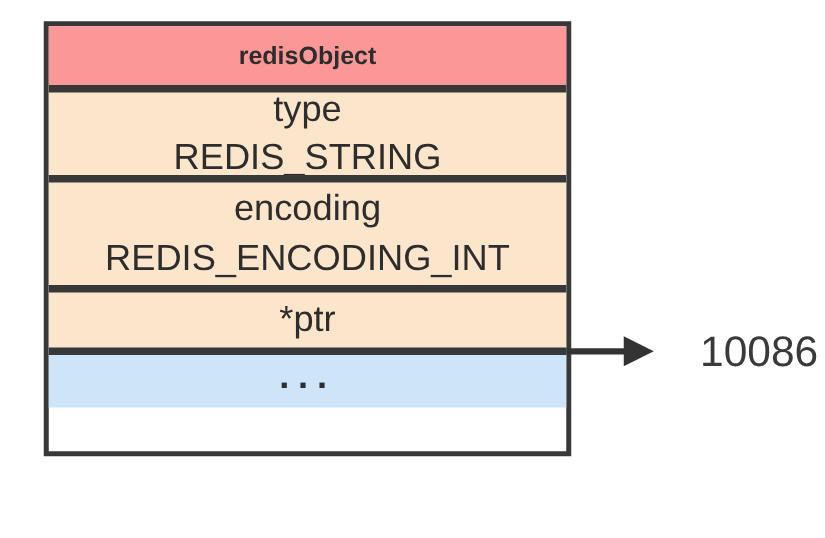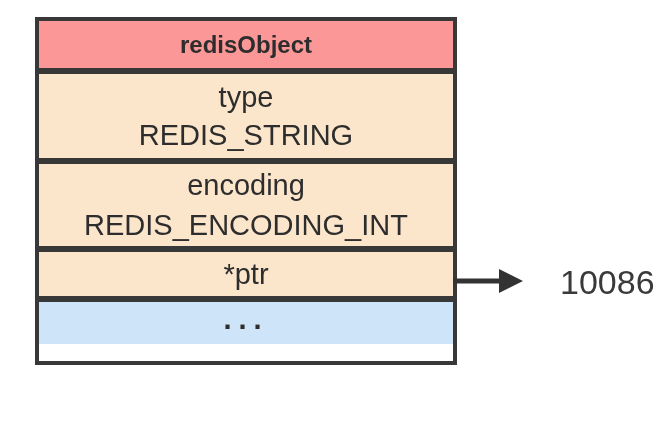--- a/index.html
+++ b/index.html
@@ -36,29 +36,29 @@
     justify-content: center;
     flex: 0 0 auto;
     text-align: center;
   }
   .row + .row {
     border-top: 6px solid var(--border, #383838);
   }
   .row-header {
     height: 47px;
     background: var(--header-bg, #fc9797);
-    font-size: 24px;
+    font-size: 20px;
     font-weight: bold;
   }
   .row-field {
     background: var(--field-bg, #fce6cb);
     font-size: 29px;
     font-weight: normal;
   }
-  .row-type { height: 90px; }
+  .row-type { height: 72px; }
   .row-encoding { height: 88px; justify-content: center; }
   .row-ptr { height: 50px; }
   .row-ellipsis {
     height: 48px;
     background: var(--ellipsis-bg, #cde4f9);
     font-size: 29px;
     font-weight: bold;
   }
   .row-ellipsis .line {
     letter-spacing: 7px;

